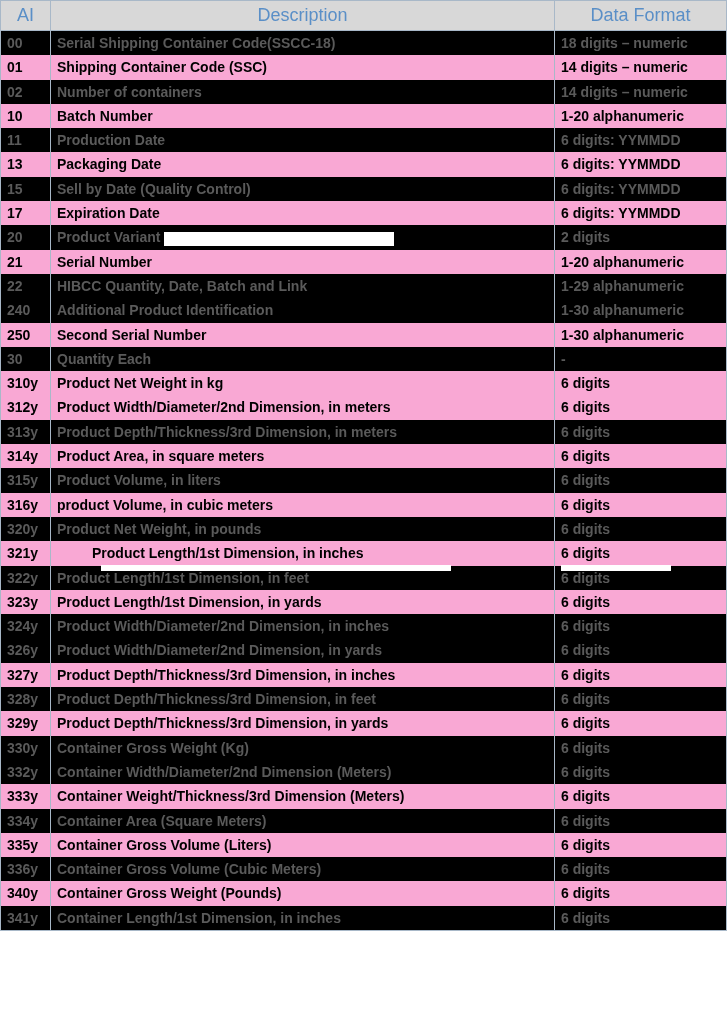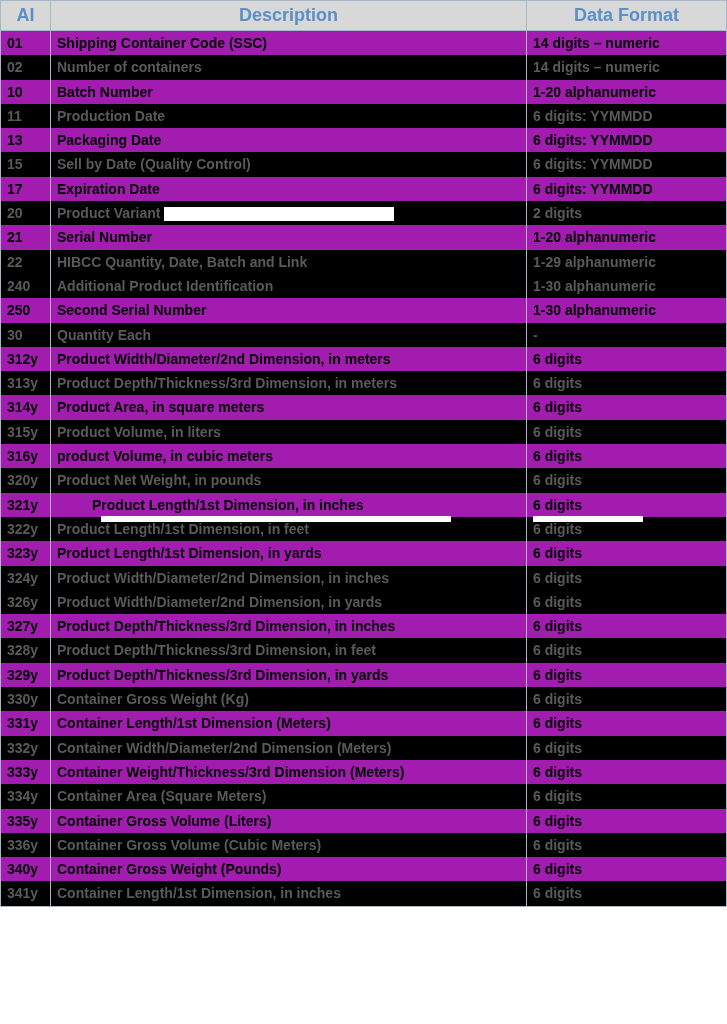--- a/index.html
+++ b/index.html
@@ -9,39 +9,39 @@
     width: 727px;
   }
   table {
     width: 100%;
     border-collapse: collapse;
     border: 1px solid #a8b8c8;
   }
   th {
     background: #d8d8d8;
     color: #5a8fc7;
-    font-weight: bold;
+    font-weight: normal;
     font-size: 18px;
     text-align: center;
     padding: 4px 6px;
     border: 1px solid #a8b8c8;
   }
   th:first-child { width: 50px; }
-  th:last-child { width: 200px; }
+  th:last-child { width: 172px; }
   td {
     padding: 2px 6px;
     font-weight: bold;
     font-size: 14px;
     border-left: 1px solid #a8b8c8;
     border-right: 1px solid #a8b8c8;
     line-height: 1.45;
     vertical-align: middle;
   }
   tr.light td {
-    background: #a21caf;
+    background: #f9a8d4;
     color: #000000;
   }
   tr.dark td {
     background: #000000;
     color: #5a5a5a;
   }
   .ai-col { text-align: left; }
   .desc-col { text-align: left; }
   .fmt-col { text-align: left; }
   .white-bar {
@@ -56,20 +56,25 @@
 
 <table>
   <thead>
     <tr>
       <th>AI</th>
       <th>Description</th>
       <th>Data Format</th>
     </tr>
   </thead>
   <tbody id="tbody">
+      <tr class="dark">
+        <td class="ai-col">00</td>
+        <td class="desc-col">Serial Shipping Container Code(SSCC-18)</td>
+        <td class="fmt-col">18 digits – numeric</td>
+      </tr>
       <tr class="light">
         <td class="ai-col">01</td>
         <td class="desc-col">Shipping Container Code (SSC)</td>
         <td class="fmt-col">14 digits – numeric</td>
       </tr>
       <tr class="dark">
         <td class="ai-col">02</td>
         <td class="desc-col">Number of containers</td>
         <td class="fmt-col">14 digits – numeric</td>
       </tr>
@@ -122,20 +127,25 @@
         <td class="ai-col">250</td>
         <td class="desc-col">Second Serial Number</td>
         <td class="fmt-col">1-30 alphanumeric</td>
       </tr>
       <tr class="dark">
         <td class="ai-col">30</td>
         <td class="desc-col">Quantity Each</td>
         <td class="fmt-col">-</td>
       </tr>
       <tr class="light">
+        <td class="ai-col">310y</td>
+        <td class="desc-col">Product Net Weight in kg</td>
+        <td class="fmt-col">6 digits</td>
+      </tr>
+      <tr class="light">
         <td class="ai-col">312y</td>
         <td class="desc-col">Product Width/Diameter/2nd Dimension, in meters</td>
         <td class="fmt-col">6 digits</td>
       </tr>
       <tr class="dark">
         <td class="ai-col">313y</td>
         <td class="desc-col">Product Depth/Thickness/3rd Dimension, in meters</td>
         <td class="fmt-col">6 digits</td>
       </tr>
       <tr class="light">
@@ -194,25 +204,20 @@
         <td class="fmt-col">6 digits</td>
       </tr>
       <tr class="light">
         <td class="ai-col">329y</td>
         <td class="desc-col">Product Depth/Thickness/3rd Dimension, in yards</td>
         <td class="fmt-col">6 digits</td>
       </tr>
       <tr class="dark">
         <td class="ai-col">330y</td>
         <td class="desc-col">Container Gross Weight (Kg)</td>
-        <td class="fmt-col">6 digits</td>
-      </tr>
-      <tr class="light">
-        <td class="ai-col">331y</td>
-        <td class="desc-col">Container Length/1st Dimension (Meters)</td>
         <td class="fmt-col">6 digits</td>
       </tr>
       <tr class="dark">
         <td class="ai-col">332y</td>
         <td class="desc-col">Container Width/Diameter/2nd Dimension (Meters)</td>
         <td class="fmt-col">6 digits</td>
       </tr>
       <tr class="light">
         <td class="ai-col">333y</td>
         <td class="desc-col">Container Weight/Thickness/3rd Dimension (Meters)</td>

